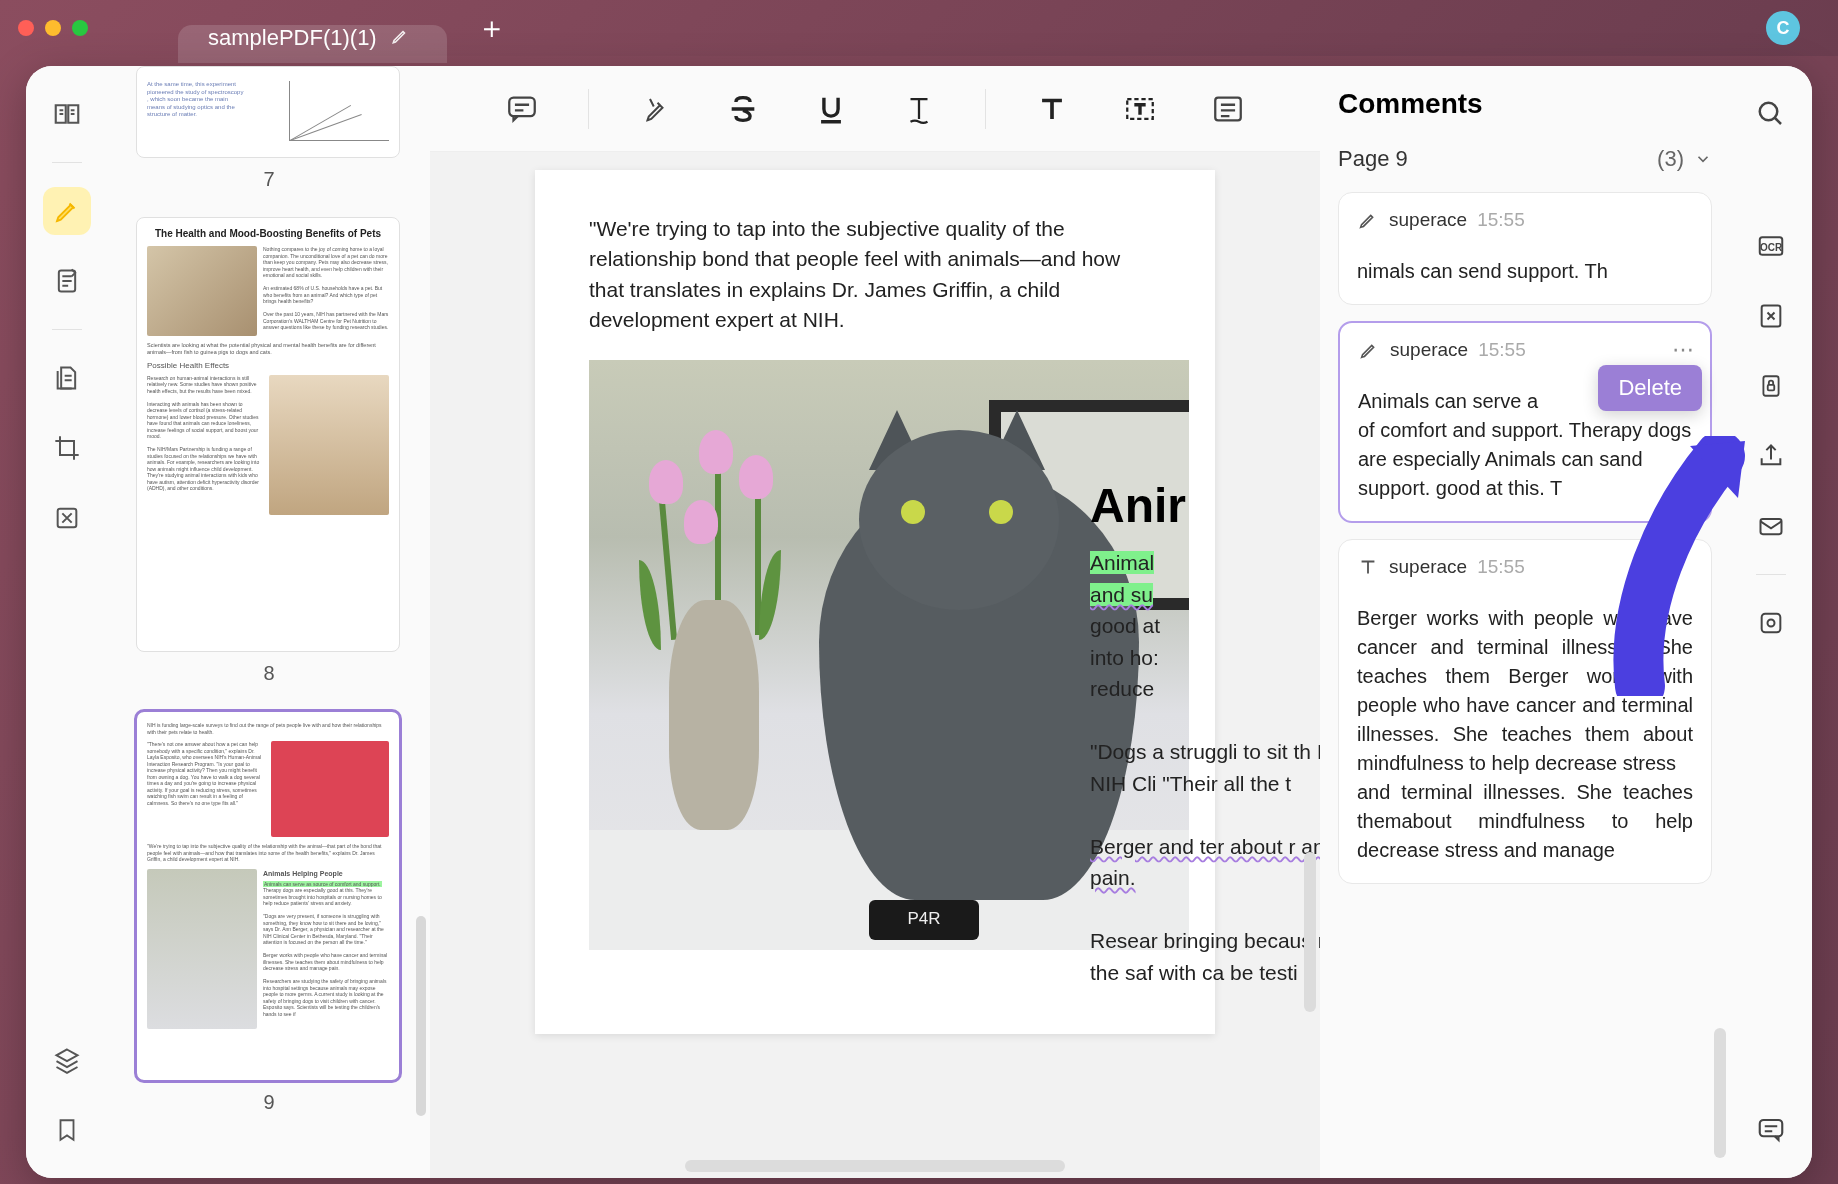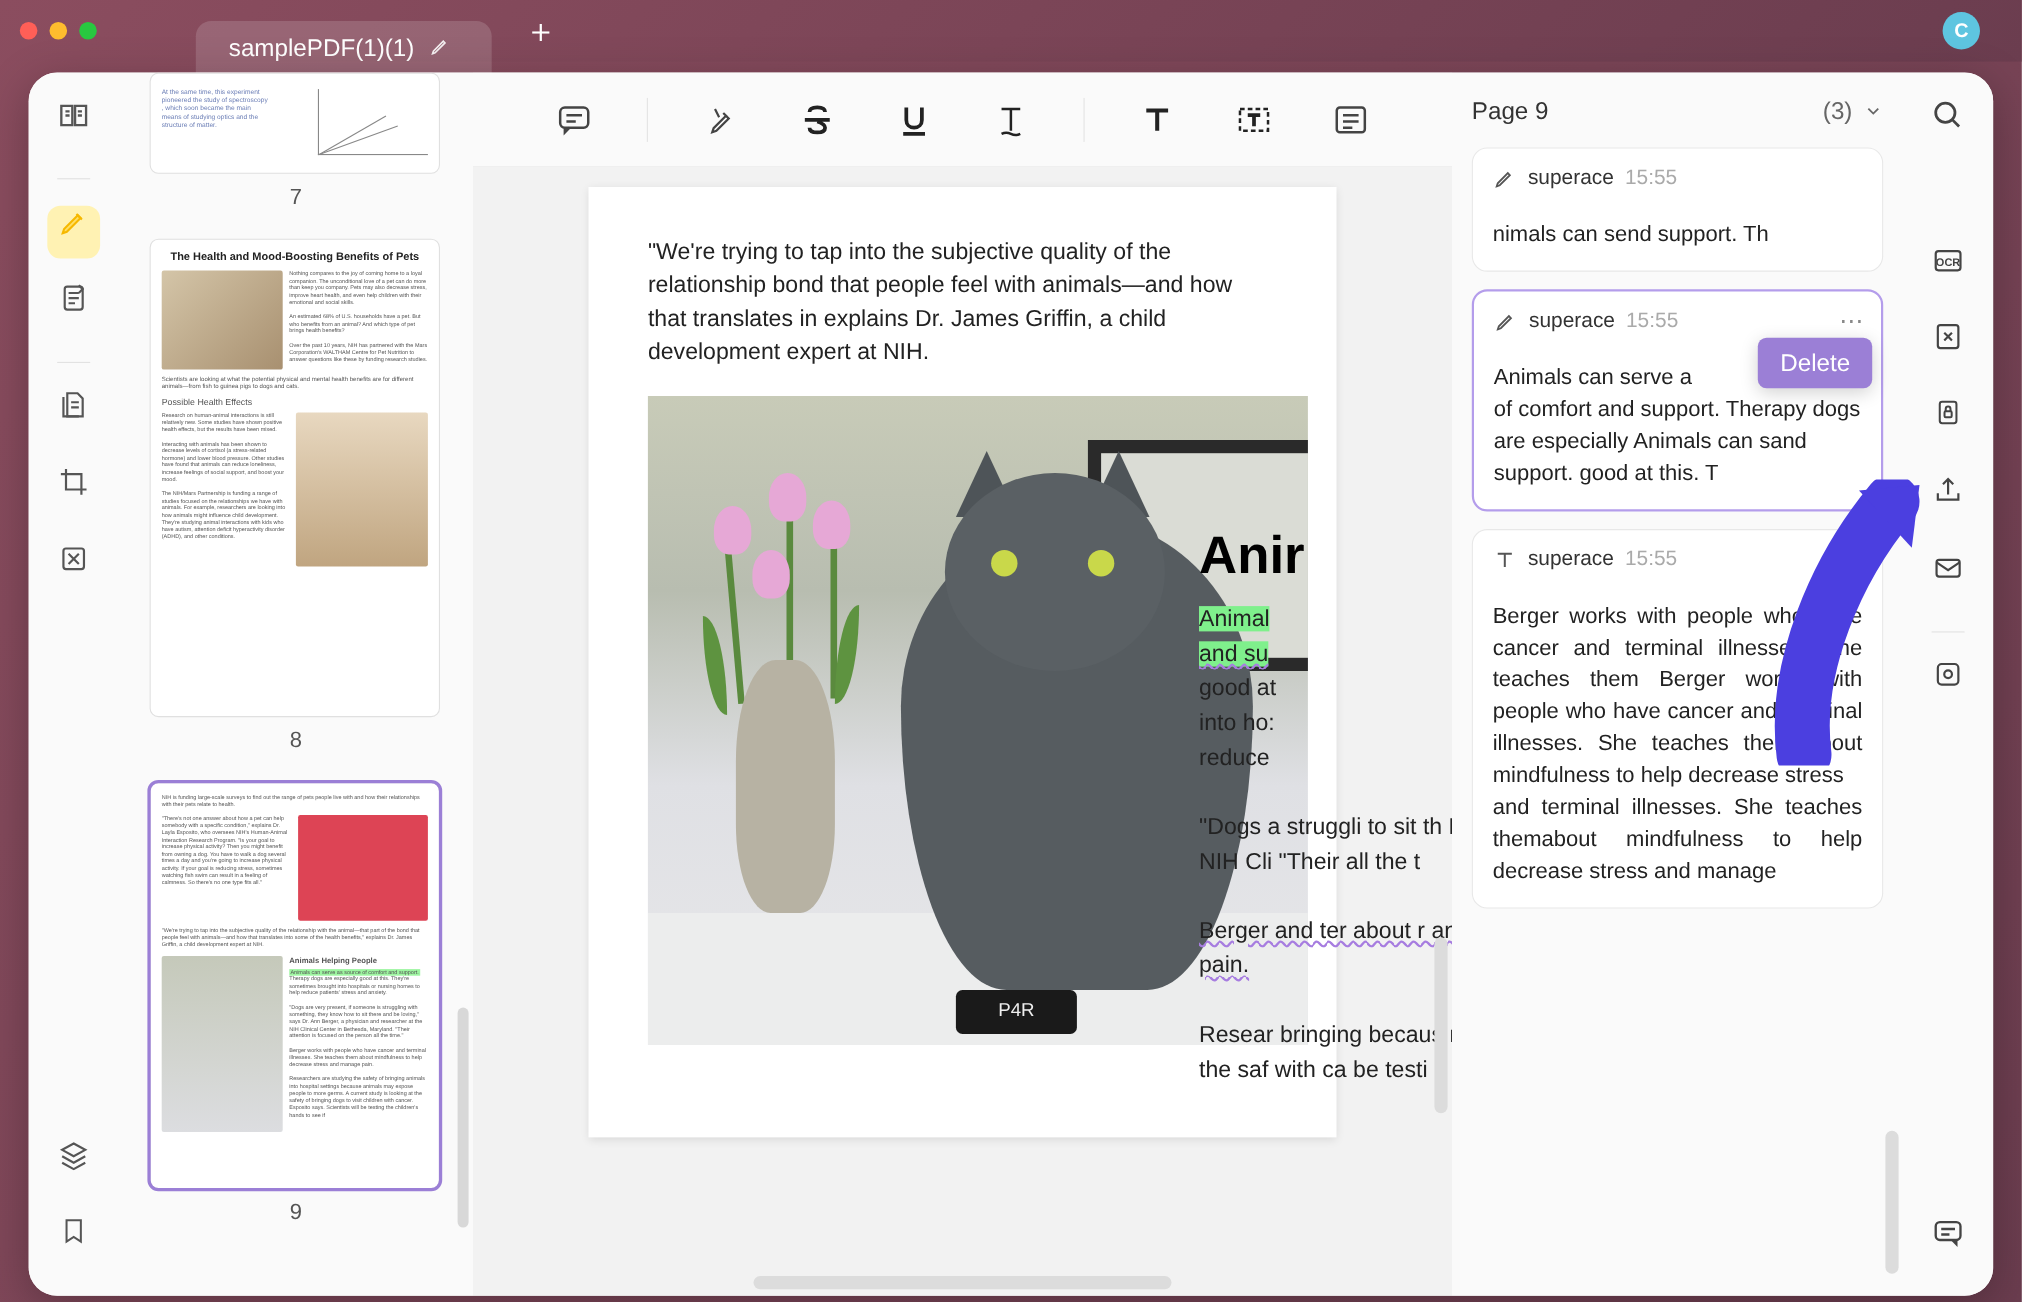--- a/index.html
+++ b/index.html
@@ -19,21 +19,21 @@
     background: linear-gradient(135deg, #8b4d5f 0%, #6b3d4f 100%);
   }
   .traffic-lights { display:flex; gap:11px; margin-right:90px; }
   .tl { width:16px; height:16px; border-radius:50%; }
   .tl.red { background:#ff5f57; }
   .tl.yellow { background:#febc2e; }
   .tl.green { background:#28c840; }
   .tab {
     background: rgba(255,255,255,0.15);
     border-radius: 14px 14px 0 0;
-    padding: 12px 70px 12px 30px;
+    padding: 0 70px 12px 30px;
     display:flex; align-items:center; gap:20px;
     color:#fff;
     font-size:22px;
     position:relative;
     margin-top:32px;
   }
   .tab-edit { position:absolute; right:38px; opacity:.9; }
   .newtab { margin-left:30px; color:#fff; font-size:30px; font-weight:300; }
   .avatar {
     width:34px; height:34px; border-radius:50%;
@@ -55,21 +55,21 @@
 
   .railL, .railR {
     width:82px;
     display:flex; flex-direction:column; align-items:center;
     padding:24px 0;
     gap:22px;
     background:#fafafa;
   }
   .rail-btn {
     width:48px; height:48px; border-radius:12px;
-    display:flex; justify-content:center;
+    display:flex; align-items:center; justify-content:center;
     color:#0f172a;
   }
   .rail-btn.active { background:#fff2b3; }
   .rail-btn.active svg { stroke:#f6b800; fill:#ffe066; }
   .rail-sep { width:30px; height:1px; background:#e2e2e2; margin:2px 0; }
   .rail-spacer { flex:1; }
 
   .thumbs {
     width:322px;
     background:#fafafa;
@@ -431,20 +431,21 @@
           <span class="hl-und" style="white-space:pre-line">Berger and ter about r and ma pain.</span><br><br>
           <span style="white-space:pre-line">Resear bringing becaus more g the saf with ca be testi</span>
         </div>
       </div>
       <div class="vscroll"></div>
       <div class="hscroll"></div>
     </div>
   </div>
 
   <div class="comments">
+    <div class="comments-title">Comments</div>
     <div class="c-hdr">
       <span>Page 9</span>
       <span class="c-col">
         <span>(3)</span>
         <svg width="18" height="18" viewBox="0 0 24 24" fill="none" stroke="#666" stroke-width="2.2">
             <path d="M6 9l6 6 6-6"></path>
           </svg>
       </span>
     </div>
 

